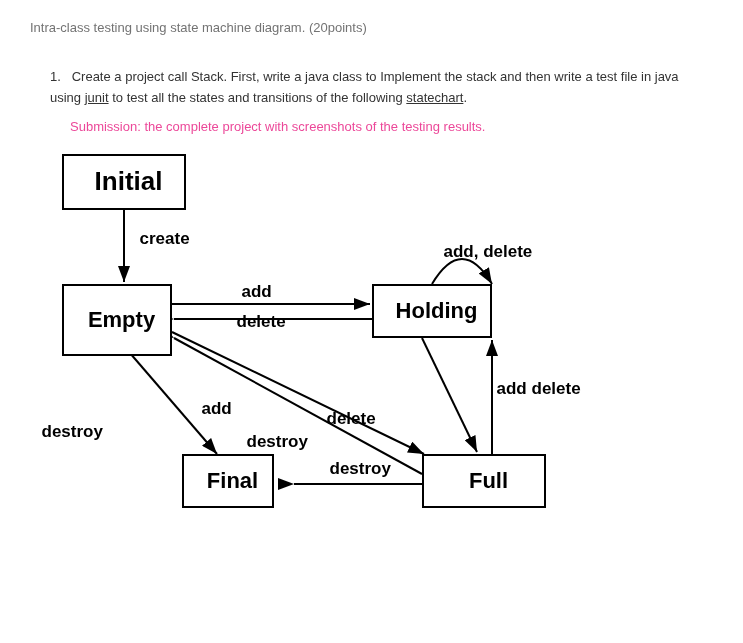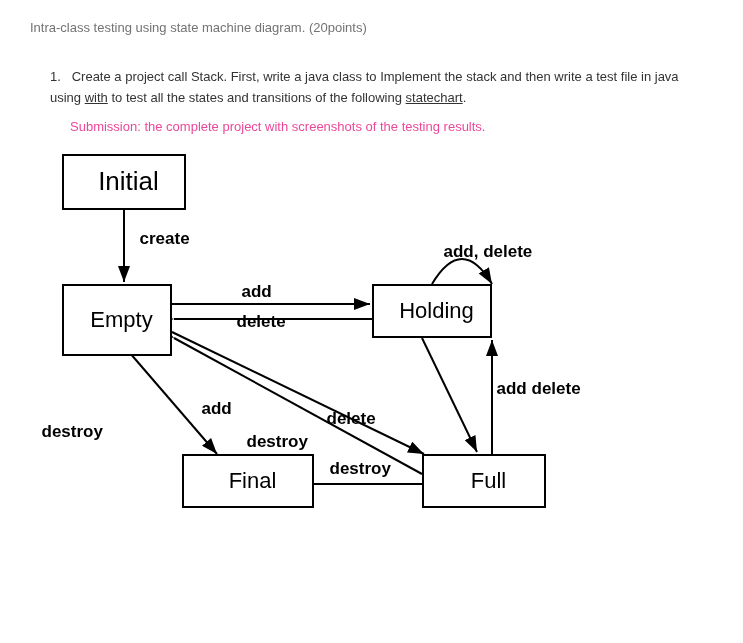--- a/index.html
+++ b/index.html
@@ -39,21 +39,21 @@
     }
     .state-box {
       position: absolute;
       border: 2.5px solid #000;
       background: #fff;
       display: flex;
       align-items: center;
       justify-content: center;
       font-family: 'Comic Sans MS', cursive, sans-serif;
       font-size: 22px;
-      font-weight: normal;
+      font-weight: bold;
       padding-left: 10px;
     }
     .initial-box {
       width: 124px;
       height: 56px;
       left: 30px;
       top: 0;
       font-size: 26px;
     }
     .empty-box {
@@ -64,21 +64,21 @@
       font-size: 22px;
     }
     .holding-box {
       width: 120px;
       height: 54px;
       left: 340px;
       top: 130px;
       font-size: 22px;
     }
     .final-box {
-      width: 132px;
+      width: 92px;
       height: 54px;
       left: 150px;
       top: 300px;
       font-size: 22px;
     }
     .full-box {
       width: 124px;
       height: 54px;
       left: 390px;
       top: 300px;
@@ -100,21 +100,21 @@
     }
   </style>
 </head>
 <body>
 
 <p class="header-text">Intra-class testing using state machine diagram. (20points)</p>
 
 <div class="question-block">
   <p class="question-text">
     <span>1.</span>
-    &nbsp;&nbsp;Create a project call Stack. First, write a java class to Implement the stack and then write a test file in java using <span class="underline">with</span> to test all the states and transitions of the following <span class="underline">statechart</span>.
+    &nbsp;&nbsp;Create a project call Stack. First, write a java class to Implement the stack and then write a test file in java using <span class="underline">junit</span> to test all the states and transitions of the following <span class="underline">statechart</span>.
   </p>
   <p class="submission-text">Submission: the complete project with screenshots of the testing results.</p>
 </div>
 
 <div class="diagram-container">
   <svg class="diagram-svg">
     <defs>
       <marker id="arrowhead" markerWidth="8" markerHeight="6" refX="8" refY="3" orient="auto">
         <polygon points="0 0, 8 3, 0 6" fill="#000"></polygon>
       </marker>

